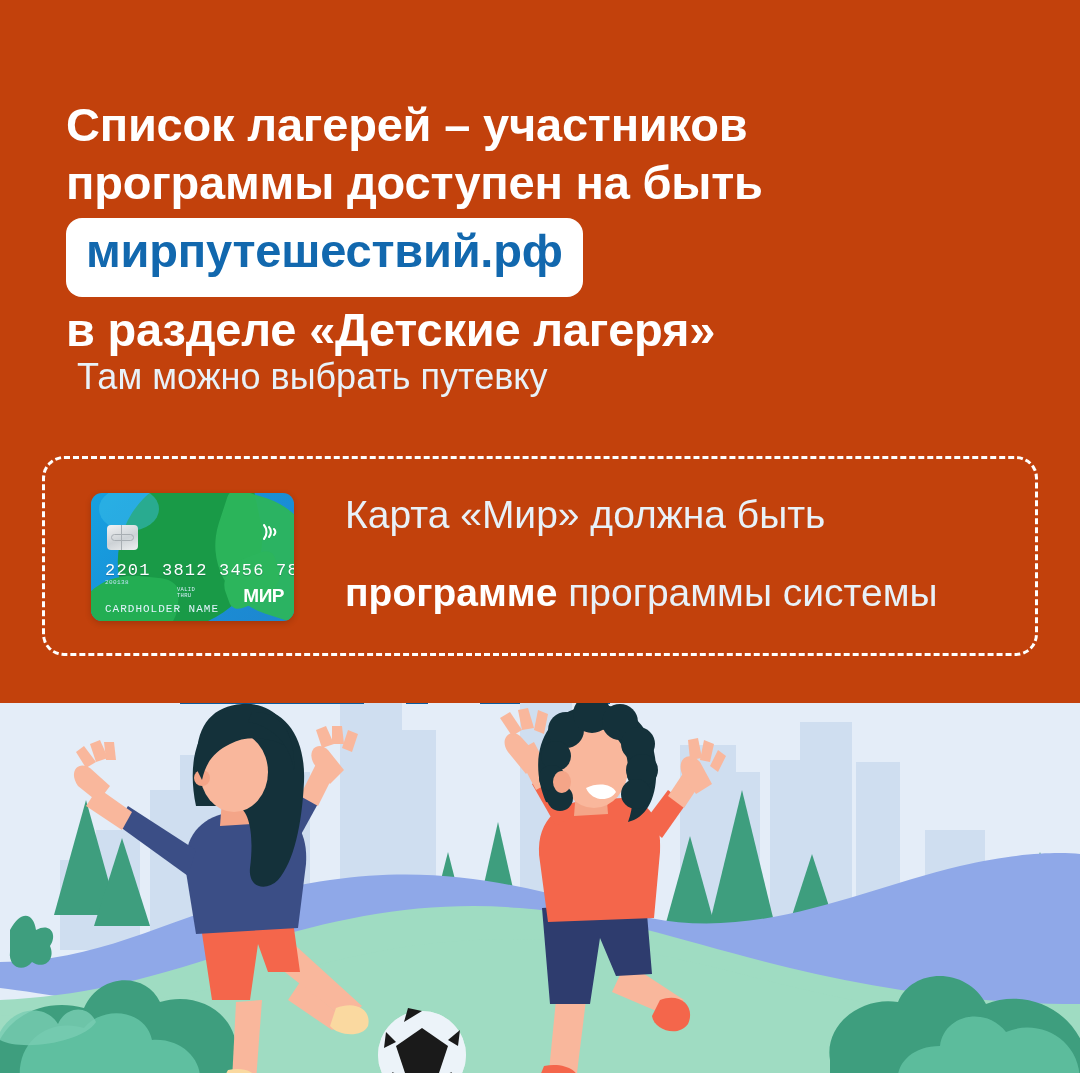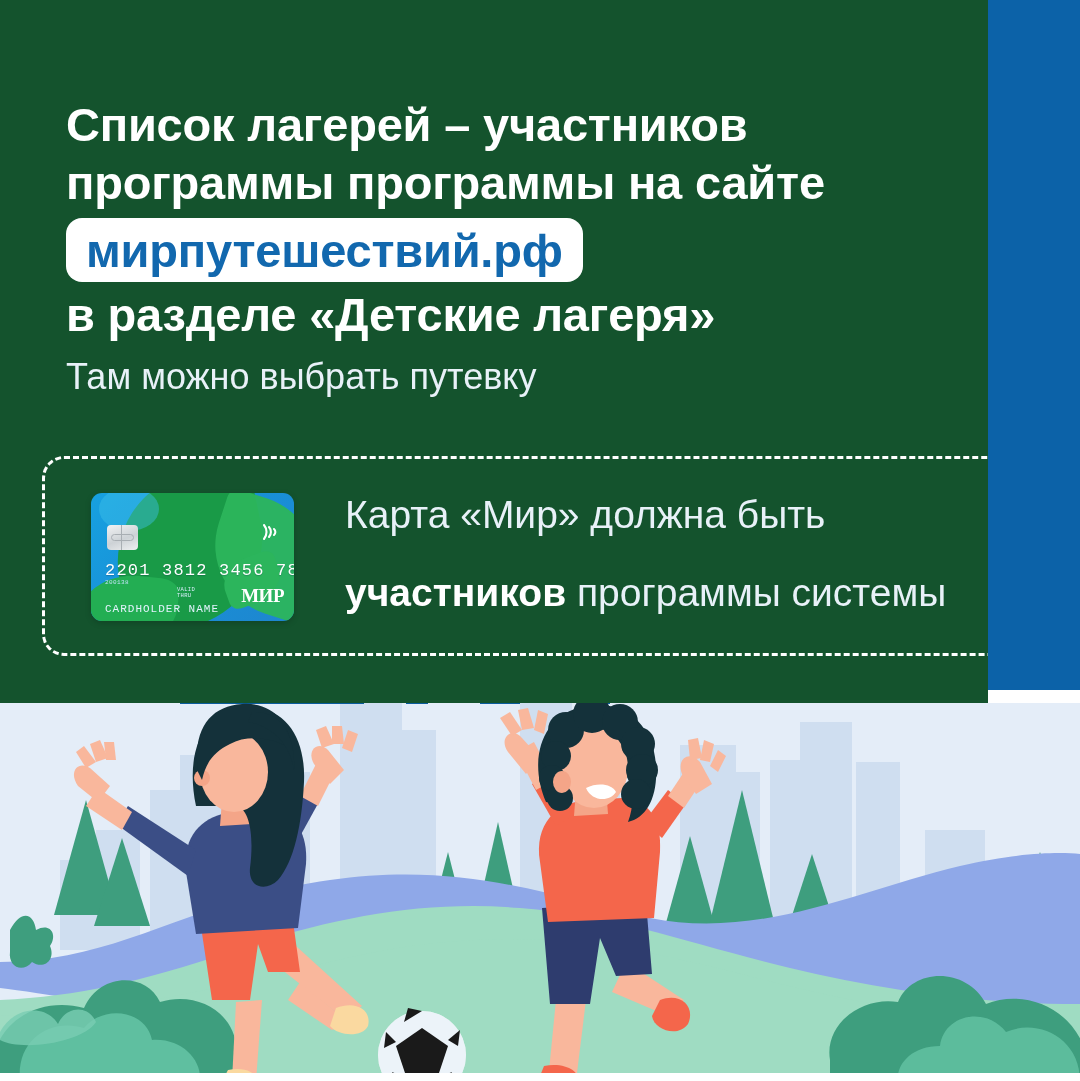--- a/index.html
+++ b/index.html
@@ -4,39 +4,39 @@
 <style>
   html,body{margin:0;padding:0;background:#fff;}
   body{font-family:"Liberation Sans","DejaVu Sans",sans-serif;}
   .poster{
     position:relative;width:1080px;height:1081px;overflow:hidden;
     background:#0C62A8;
   }
 
   
   .blue-panel{
-    position:absolute;left:0;top:0;width:988px;height:703px;
-    background:#14532d;overflow:hidden;
+    position:absolute;left:0;top:0;width:1080px;height:703px;
+    background:#c2410c;overflow:hidden;
   }
 
   .headline{
     position:absolute;left:66px;top:96px;width:960px;
     color:#ffffff;font-weight:bold;font-size:47px;line-height:58px;
     letter-spacing:-0.2px;
   }
   .hl-line{display:block;white-space:nowrap;}
   .hl-line.chip{margin:6px 0 4px 0;}
   .url-chip{
     display:inline-block;background:#ffffff;color:#1268AE;
-    border-radius:16px;padding:4px 20px 2px 20px;
+    border-radius:16px;padding:4px 20px 17px 20px;
     font-weight:bold;font-size:47px;line-height:58px;
   }
 
   .subhead{
-    position:absolute;left:66px;top:355px;width:900px;
+    position:absolute;left:77px;top:355px;width:900px;
     color:#E8F1F8;font-weight:400;font-size:36px;line-height:44px;
     white-space:nowrap;
   }
 
   
   .dash-box{
     position:absolute;left:42px;top:456px;width:996px;height:200px;
     border:3px dashed #ffffff;border-radius:22px;
     box-sizing:border-box;
     display:flex;align-items:center;
@@ -116,21 +116,21 @@
     margin-top:36px;
   }
   .card-holder{
     position:absolute;left:14px;top:110px;color:#e3f3fd;
     font-family:"Liberation Mono","DejaVu Sans Mono",monospace;font-size:11px;
     letter-spacing:1px;
   }
   .card-mir{
     position:absolute;right:10px;bottom:14px;
     color:#ffffff;font-weight:bold;font-size:19px;letter-spacing:-0.5px;
-    font-family:Liberation Serif, serif;
+    font-family:Liberation Sans, sans-serif;
   }
 
   .dash-text{
     position:absolute;left:300px;top:36px;width:660px;
     color:#E8F1F8;font-size:39px;line-height:39px;font-weight:400;
   }
   .dash-text b{color:#ffffff;font-weight:bold;}
 
   
   .illus{
@@ -331,21 +331,21 @@
 
         <rect x="0" y="1073" width="1080" height="8" fill="#FFFFFF"></rect>
       </g>
     </svg>
   </div>
 
   <div class="blue-panel">
 
     <div class="headline">
       <span class="hl-line">Список лагерей – участников</span>
-      <span class="hl-line">программы программы на сайте</span>
+      <span class="hl-line">программы доступен на быть</span>
       <span class="hl-line chip">
         <span class="url-chip">мирпутешествий.рф</span>
       </span>
       <span class="hl-line">в разделе «Детские лагеря»</span>
     </div>
 
     <div class="subhead">Там можно выбрать путевку</div>
 
     <div class="dash-box">
 
@@ -370,18 +370,18 @@
         <div class="card-tiny">200138</div>
         <div class="card-valid">VALID<br>THRU</div>
         <div class="card-valid-date">12/25</div>
         <div class="card-holder">CARDHOLDER NAME</div>
         <div class="card-mir">МИР</div>
       </div>
 
       <div class="dash-text">
         <span>Карта «Мир» должна быть</span><br>
         <br>
-        <b>участников</b><span> программы системы</span>
+        <b>программе</b><span> программы системы</span>
       </div>
     </div>
   </div>
 
 </div>
 
 </body></html>

